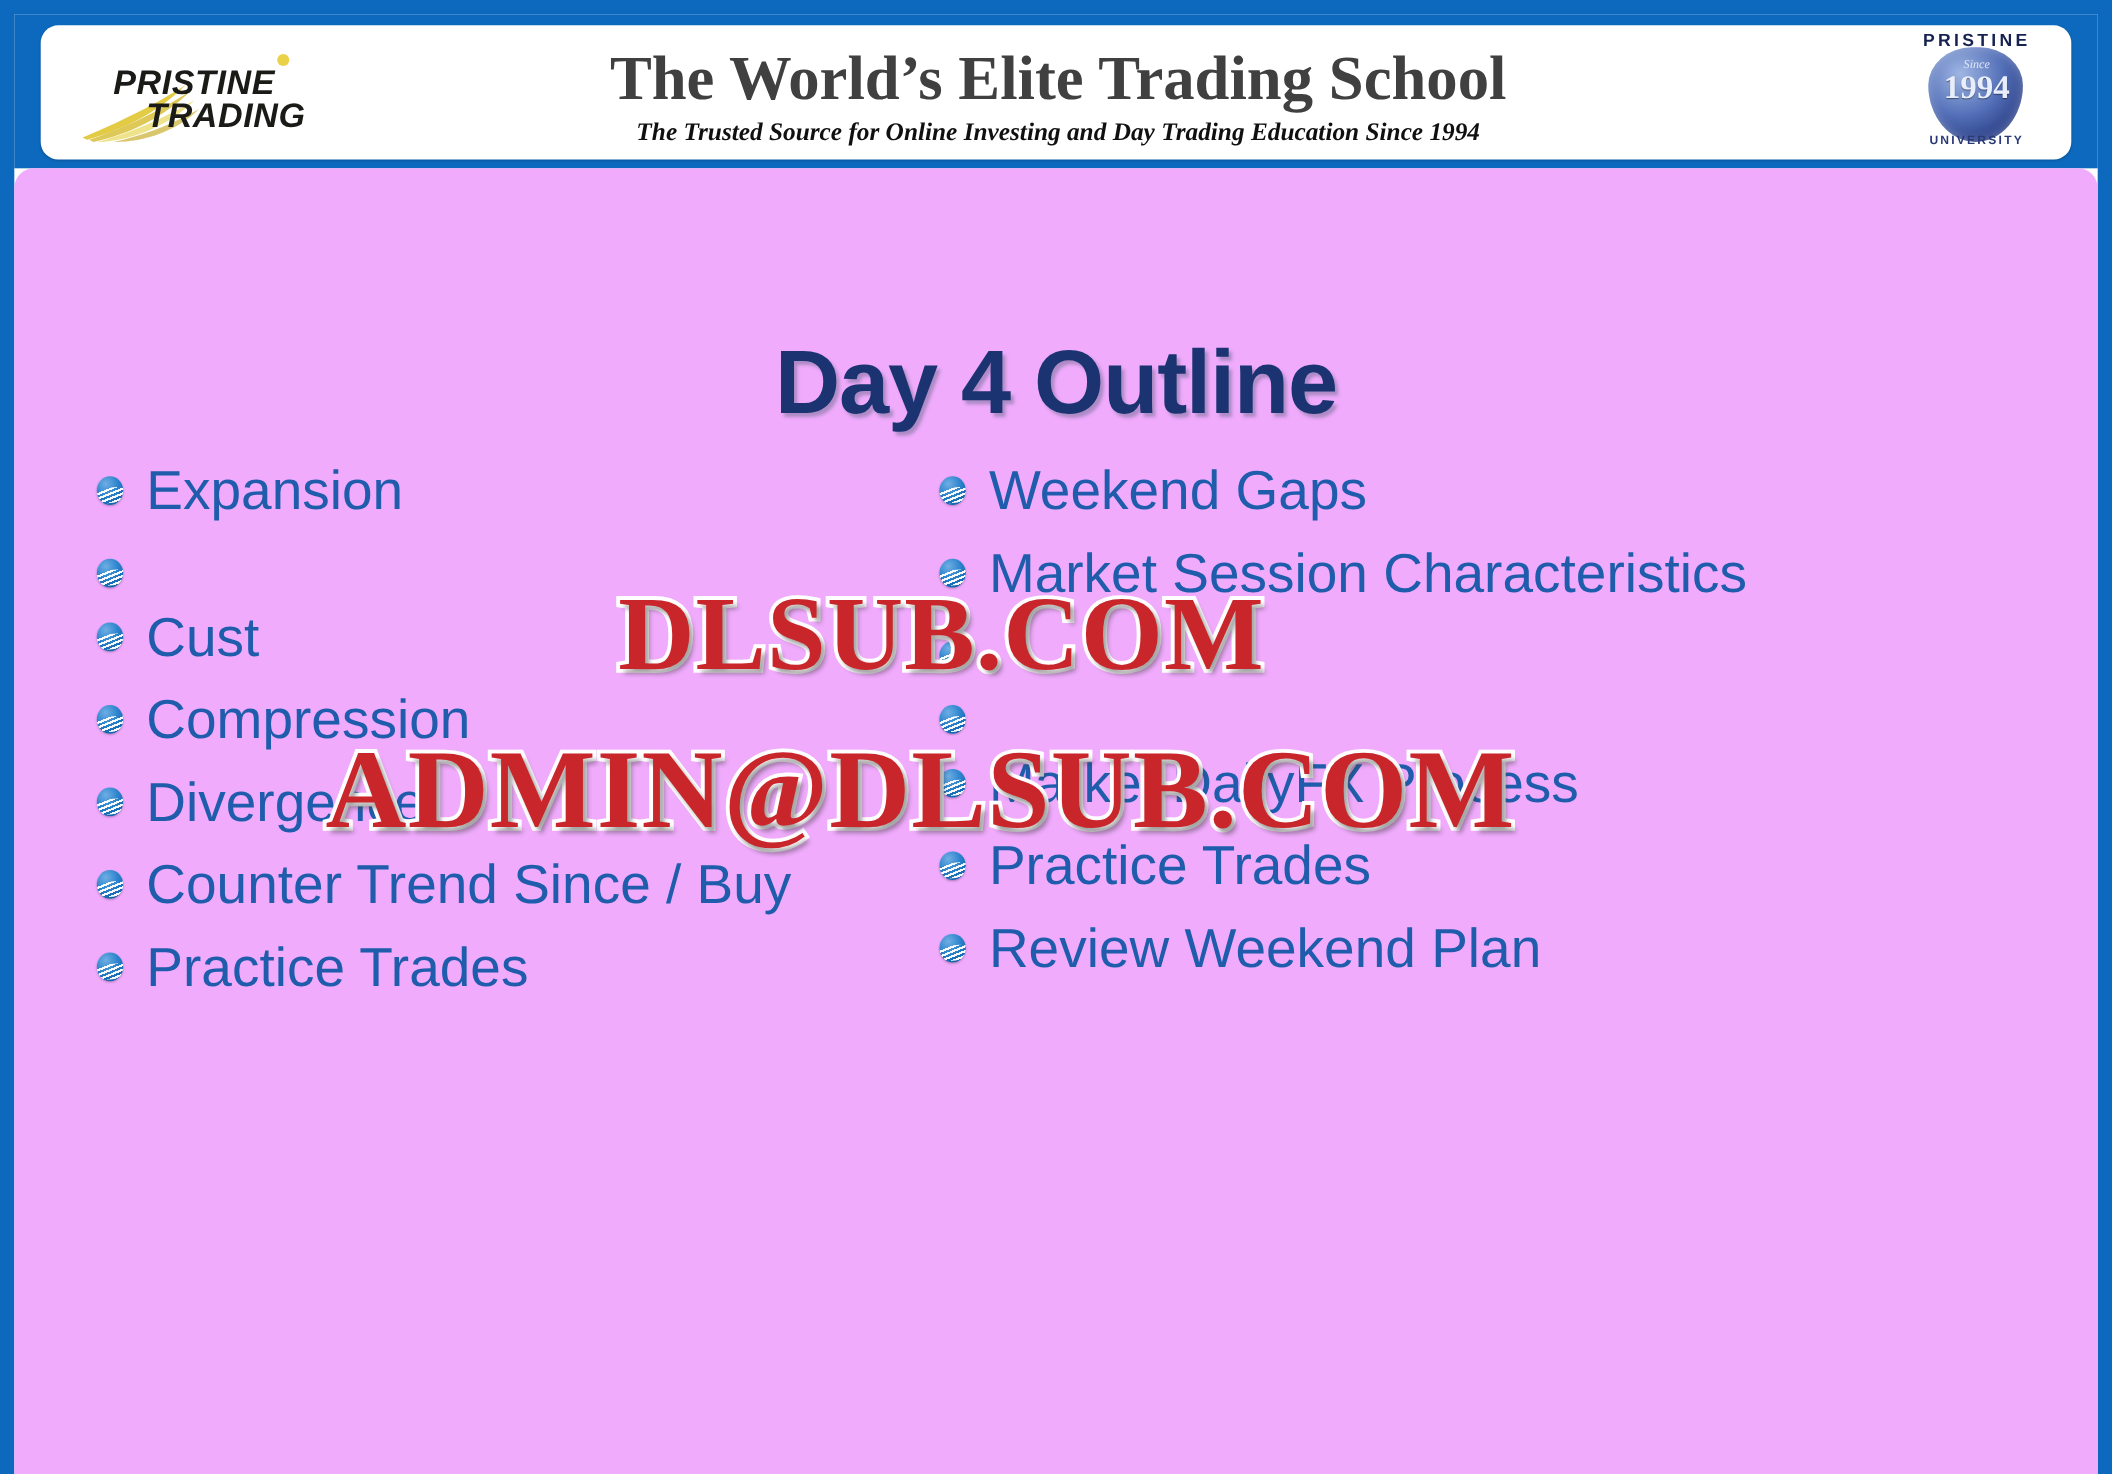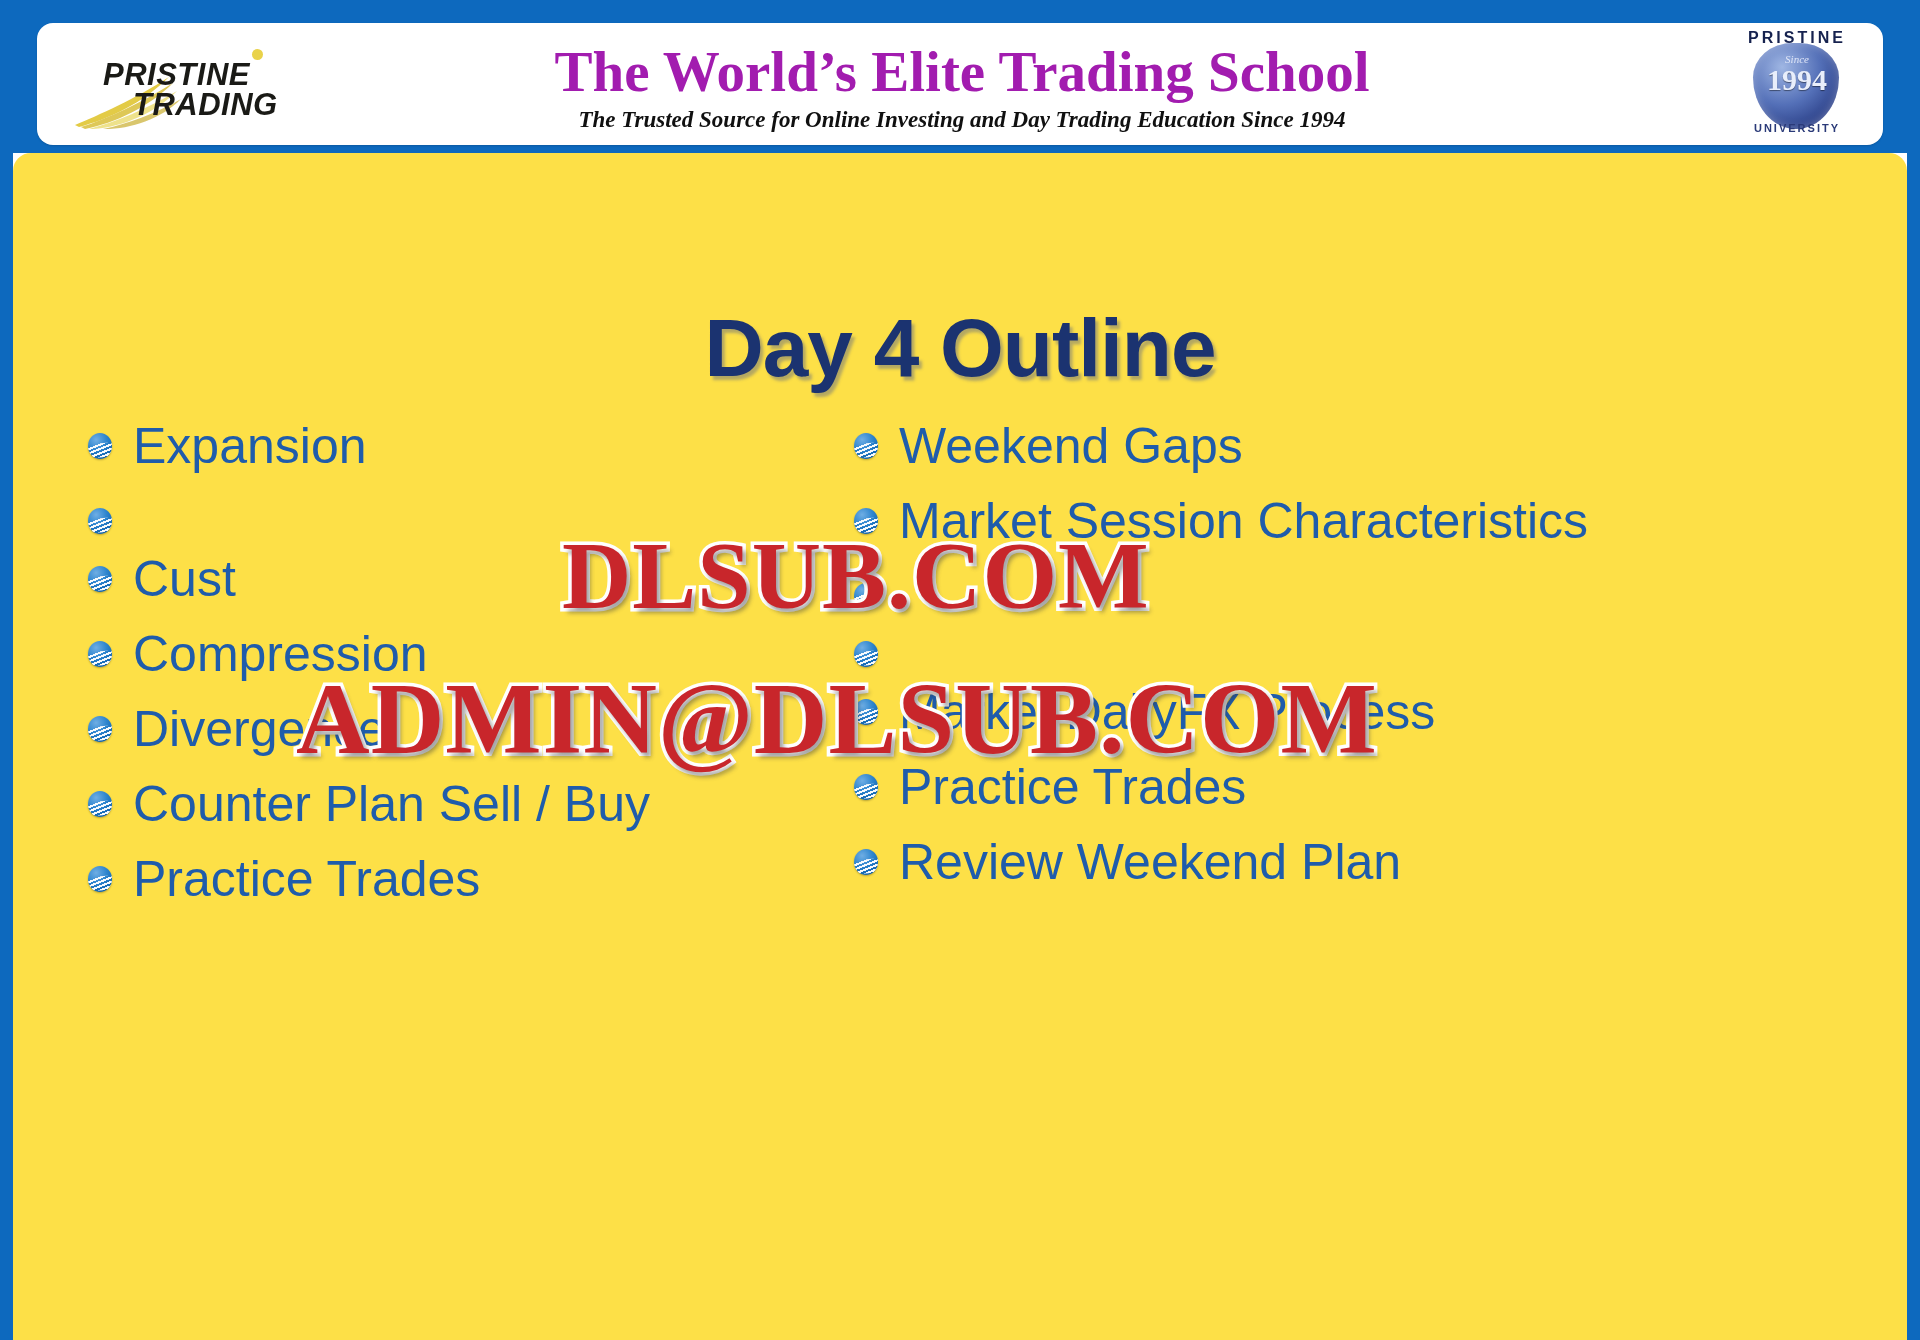--- a/index.html
+++ b/index.html
@@ -108,21 +108,21 @@
   .hdr-title {
     position: absolute;
     left: 300px;
     top: 20px;
     width: 1250px;
     text-align: center;
     font-family: "Liberation Serif", serif;
     font-weight: bold;
     font-size: 57px;
     line-height: 1.02;
-    color: #a21caf;
+    color: #404040;
     white-space: nowrap;
   }
   .hdr-sub {
     position: absolute;
     left: 300px;
     top: 84px;
     width: 1250px;
     text-align: center;
     font-family: "Liberation Serif", serif;
     font-weight: bold;
@@ -186,21 +186,21 @@
   .seal-arc-top { top: 2px;  font-size: 16px; letter-spacing: 3px; }
   .seal-arc-bot { top: 95px; font-size: 11px; letter-spacing: 2px; color: #2a3a78; }
 
   
   .content-frame {
     position: absolute;
     left: 13px;
     top: 153px;
     width: 1894px;
     height: 1187px;
-    background: #fde047;
+    background: #f0abfc;
     border-top-left-radius: 18px;
     border-top-right-radius: 18px;
   }
 
   .slide-title {
     position: absolute;
     left: 0;
     top: 148px;
     width: 1894px;
     text-align: center;
@@ -381,21 +381,21 @@
               </span>
             </span>
           <span class="bullet-text">Divergence</span>
         </div>
         <div class="bullet-row">
           <span class="bullet-icon">
               <span class="sphere">
                 <span class="swoosh"></span>
               </span>
             </span>
-          <span class="bullet-text">Counter Plan Sell / Buy</span>
+          <span class="bullet-text">Counter Trend Since / Buy</span>
         </div>
         <div class="bullet-row">
           <span class="bullet-icon">
               <span class="sphere">
                 <span class="swoosh"></span>
               </span>
             </span>
           <span class="bullet-text">Practice Trades</span>
         </div>
       </div>

